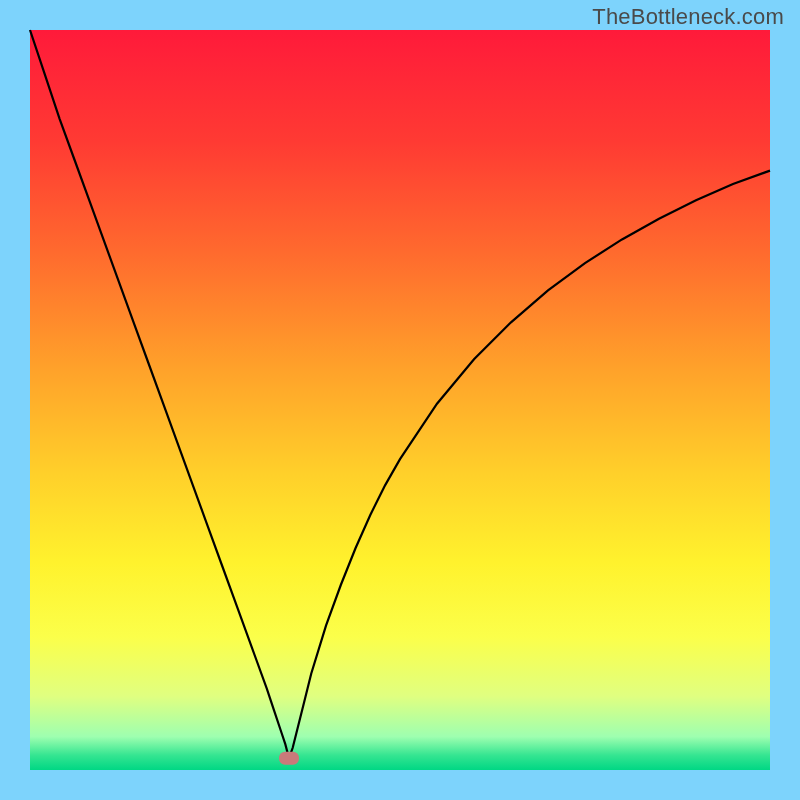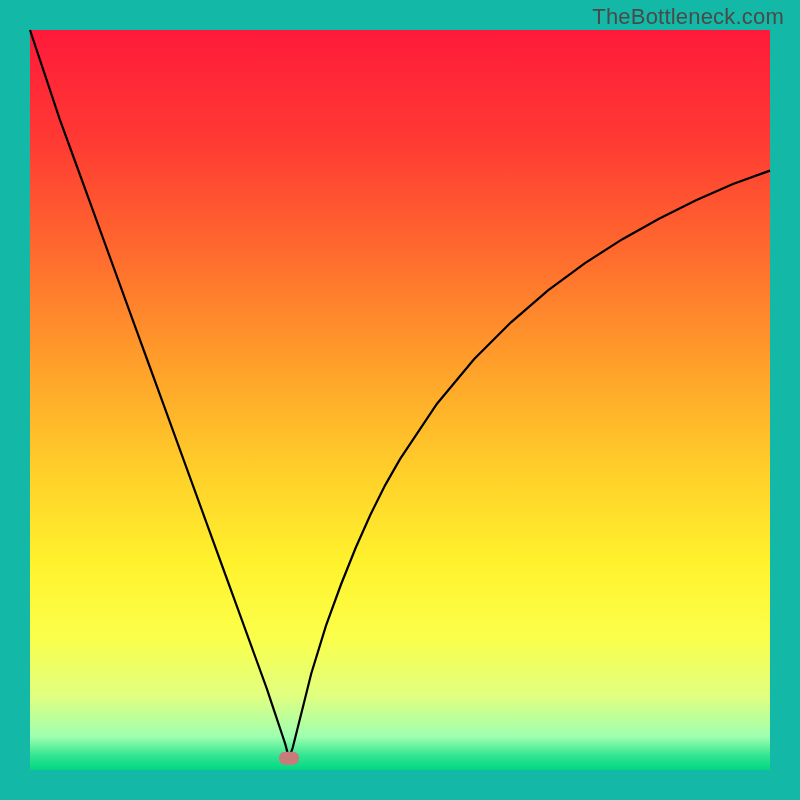--- a/index.html
+++ b/index.html
@@ -8,21 +8,21 @@
     width: 800px;
     height: 800px;
     background: #000;
     overflow: hidden;
     font-family: Arial, Helvetica, sans-serif;
   }
   .stage {
     position: relative;
     width: 800px;
     height: 800px;
-    background: #14b8a6;
+    background: #7dd3fc;
   }
   .watermark {
     position: absolute;
     top: 4px;
     right: 16px;
     color: #4a4a4a;
     font-size: 22px;
     font-weight: 400;
     letter-spacing: 0.2px;
     z-index: 10;

